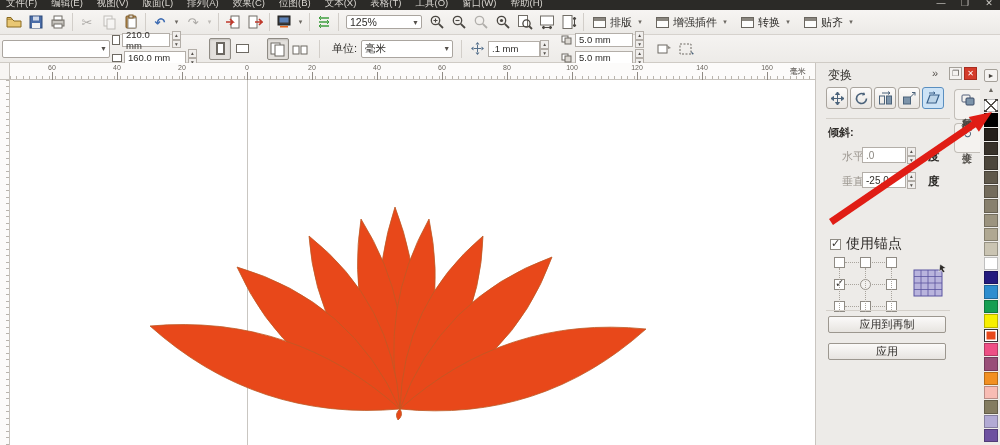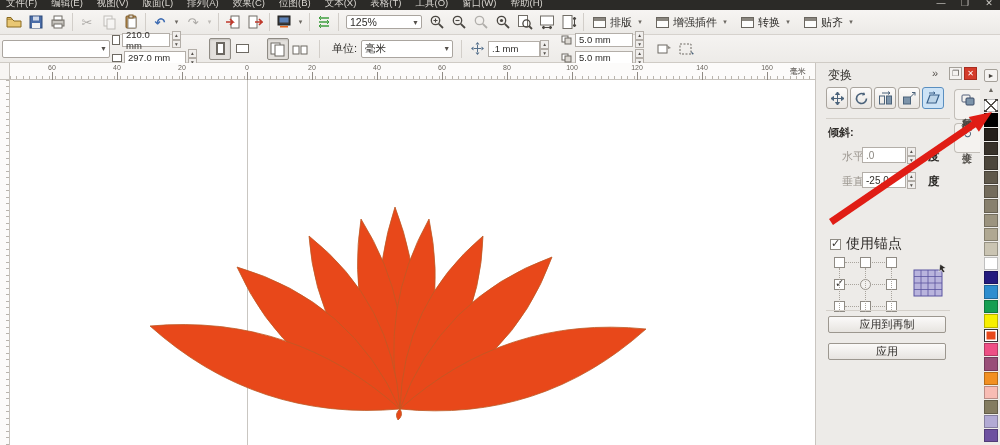--- a/index.html
+++ b/index.html
@@ -302,21 +302,21 @@
             <span>210.0 mm</span>
           </div>
         <div class="spinpair">
             <span>▴</span>
             <span>▾</span>
           </div>
       </div>
       <div class="prow">
         <span class="pageglyph" style="width:10px;height:8px;"></span>
         <div class="pfield" style="width:62px;">
-            <span>297.0 mm</span>
+            <span>160.0 mm</span>
           </div>
         <div class="spinpair">
             <span>▴</span>
             <span>▾</span>
           </div>
       </div>
     </div>
     <div style="width:10px;"></div>
     <div class="sqbtn pressed">
         <span class="pageglyph" style="width:9px;height:13px;border-width:2px;"></span>

